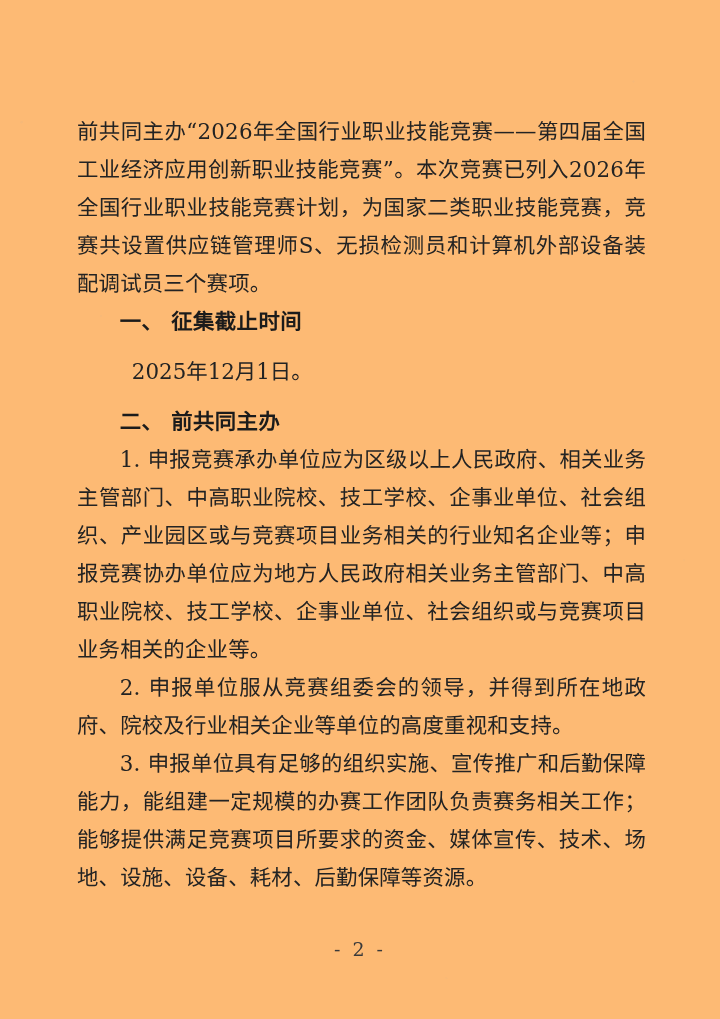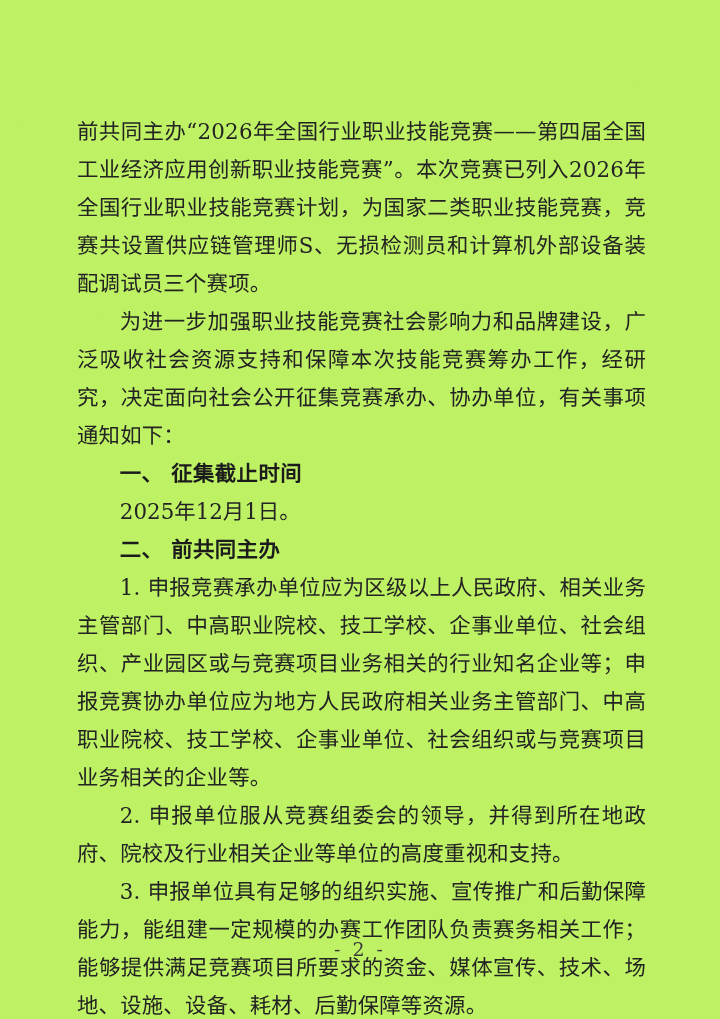--- a/index.html
+++ b/index.html
@@ -14,21 +14,21 @@
     overflow: hidden;
     font-family: "DejaVu Serif", "Liberation Serif", serif;
     color: #1d1d1f;
     position: relative;
   }
 
   
   .page-sheet {
     position: absolute;
     inset: 0;
-    background: #bef264;
+    background: #fdba74;
     box-sizing: border-box;
   }
 
   
   .scan-noise {
     position: absolute;
     inset: 0;
     pointer-events: none;
     opacity: 0.55;
     background-image:
@@ -75,21 +75,21 @@
     font-size: 21.4px;
     line-height: 38px;
     font-family: "DejaVu Sans", "Liberation Sans", sans-serif;
     font-weight: 700;
     text-indent: 2em;
     color: #1b1b1b;
     letter-spacing: 0.4px;
   }
 
   .plain-line {
-    margin: 0;
+    margin: 12px;
     font-size: 21.4px;
     line-height: 38px;
     text-indent: 2em;
     color: #232323;
   }
 
   
   .page-footer {
     position: absolute;
     left: 0;
@@ -106,21 +106,20 @@
 <body>
 
 <div class="page-sheet">
 
   <div class="scan-noise"></div>
 
   <div class="doc-body">
 
     <p class="para continued">前共同主办“2026年全国行业职业技能竞赛——第四届全国工业经济应用创新职业技能竞赛”。本次竞赛已列入2026年全国行业职业技能竞赛计划，为国家二类职业技能竞赛，竞赛共设置供应链管理师S、无损检测员和计算机外部设备装配调试员三个赛项。</p>
 
-    <p class="para indent-2">为进一步加强职业技能竞赛社会影响力和品牌建设，广泛吸收社会资源支持和保障本次技能竞赛筹办工作，经研究，决定面向社会公开征集竞赛承办、协办单位，有关事项通知如下：</p>
 
     <h2 class="heading">一、 征集截止时间</h2>
 
     <p class="plain-line">2025年12月1日。</p>
 
     <h2 class="heading">二、 前共同主办</h2>
 
     <p class="para indent-2">1. 申报竞赛承办单位应为区级以上人民政府、相关业务主管部门、中高职业院校、技工学校、企事业单位、社会组织、产业园区或与竞赛项目业务相关的行业知名企业等；申报竞赛协办单位应为地方人民政府相关业务主管部门、中高职业院校、技工学校、企事业单位、社会组织或与竞赛项目业务相关的企业等。</p>
 
     <p class="para indent-2">2. 申报单位服从竞赛组委会的领导，并得到所在地政府、院校及行业相关企业等单位的高度重视和支持。</p>

